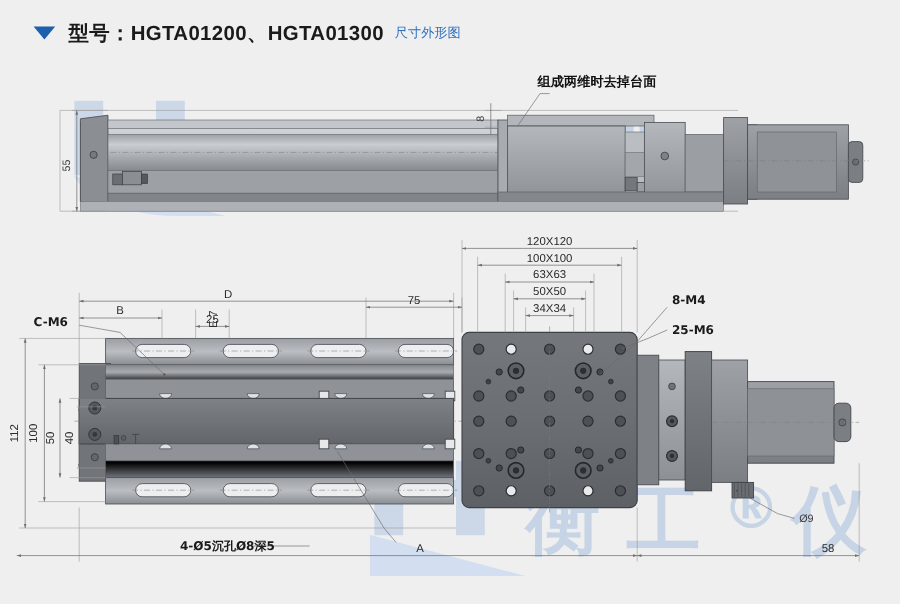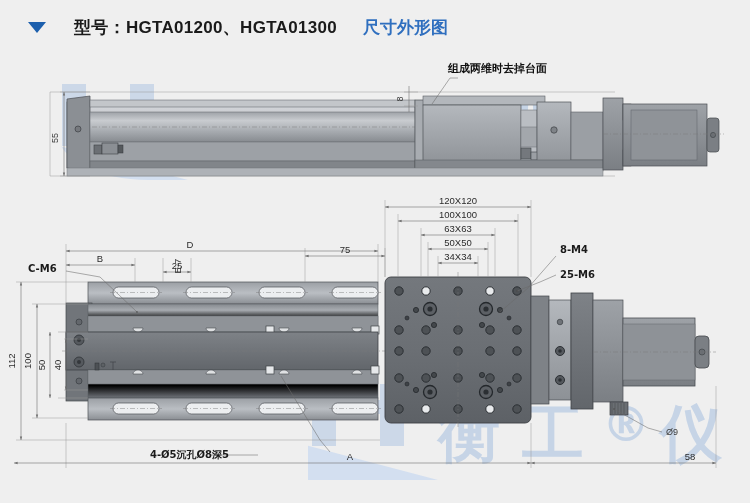--- a/index.html
+++ b/index.html
@@ -14,40 +14,40 @@
     font-family: "Liberation Sans", sans-serif;
     background: #efefef;
   }
 
   
   #title-bar {
     position: absolute;
     left: 28px; top: 16px;
     display: flex;
     align-items: center;
-    gap: 26px;
+    gap: 9px;
     z-index: 40;
   }
   #title-bar .tri {
     width: 0; height: 0;
     border-left: 9px solid transparent;
     border-right: 9px solid transparent;
     border-top: 11px solid #1c5fad;
     margin-right: 2px;
   }
   #title-bar .t-dark {
     font-size: 17px;
     font-weight: bold;
     color: #1a1a1a;
     letter-spacing: 0.3px;
     white-space: nowrap;
   }
   #title-bar .t-blue {
-    font-size: 17px;
-    font-weight: bold;
+    font-size: 11px;
+    font-weight: normal;
     color: #2f6fbf;
     white-space: nowrap;
   }
 
   
   .wm {
     position: absolute;
     color: #c6d4e6;
     font-weight: bold;
     pointer-events: none;

